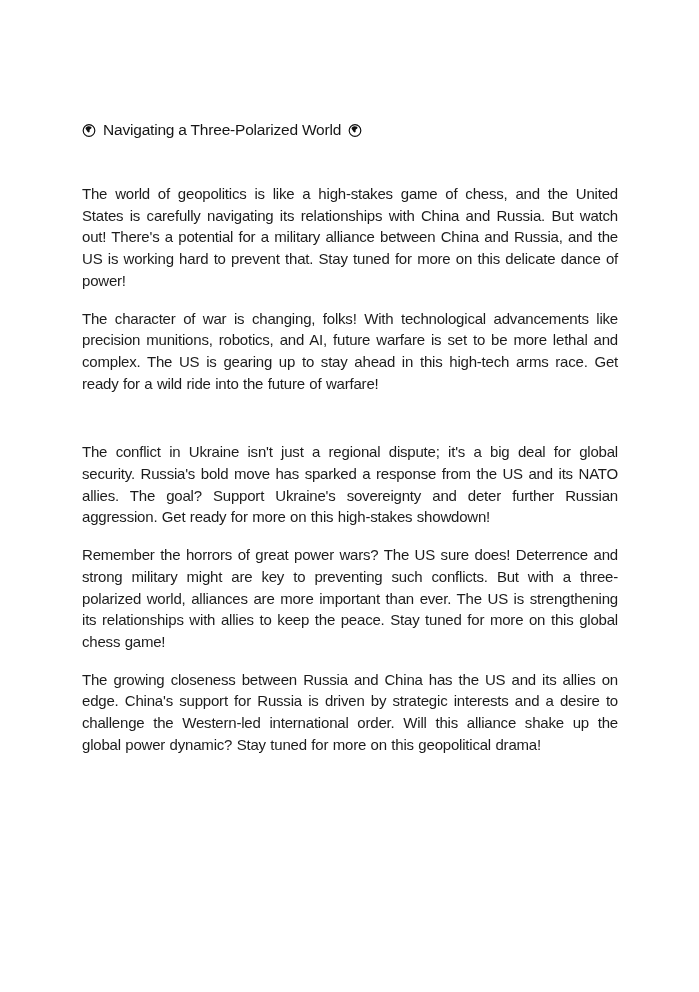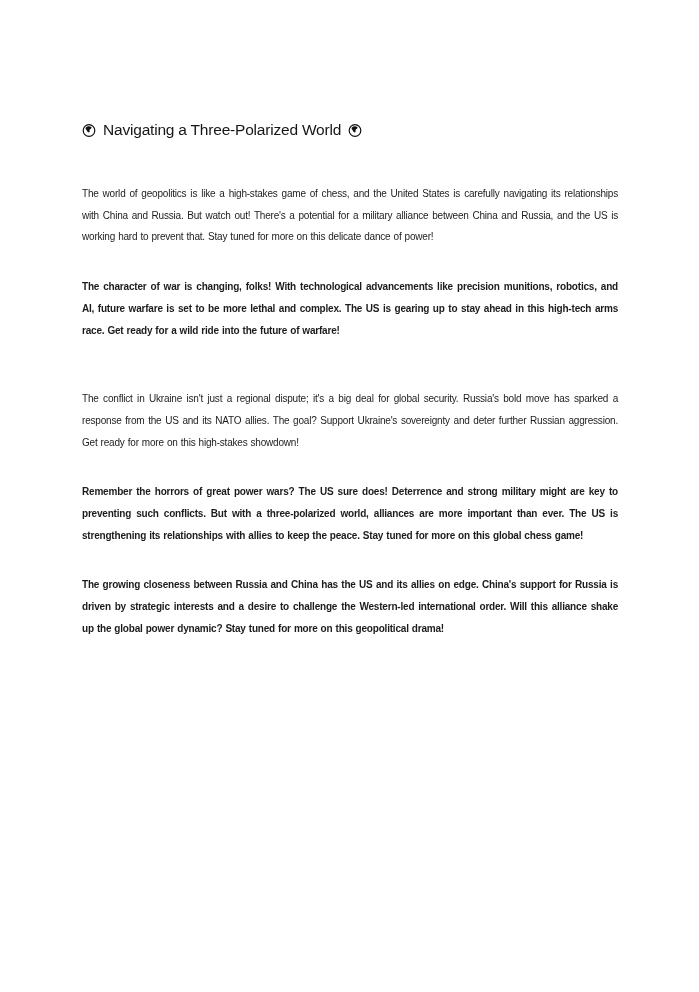--- a/index.html
+++ b/index.html
@@ -34,28 +34,28 @@
   }
   .globe {
     display: inline-flex;
     align-items: center;
     flex: 0 0 auto;
     transform: translateY(0.5px);
   }
   .para {
     margin: 0;
     text-align: justify;
-    font-size: 10px;
+    font-size: 15px;
     line-height: 21.7px;
     letter-spacing: -0.2px;
     word-spacing: 0.5px;
     color: #1c1c1c;
   }
   .gap-after-heading { margin-top: 44px; }
-  .gap-para          { margin-top: 28px; font-weight: bold; }
+  .gap-para          { margin-top: 16px; }
   .gap-section       { margin-top: 47px; }
   .page-number {
     position: absolute;
     top: 963px;
     right: 86px;
     font-size: 12px;
     letter-spacing: 0.5px;
     color: #0f172a;
   }
 </style>

